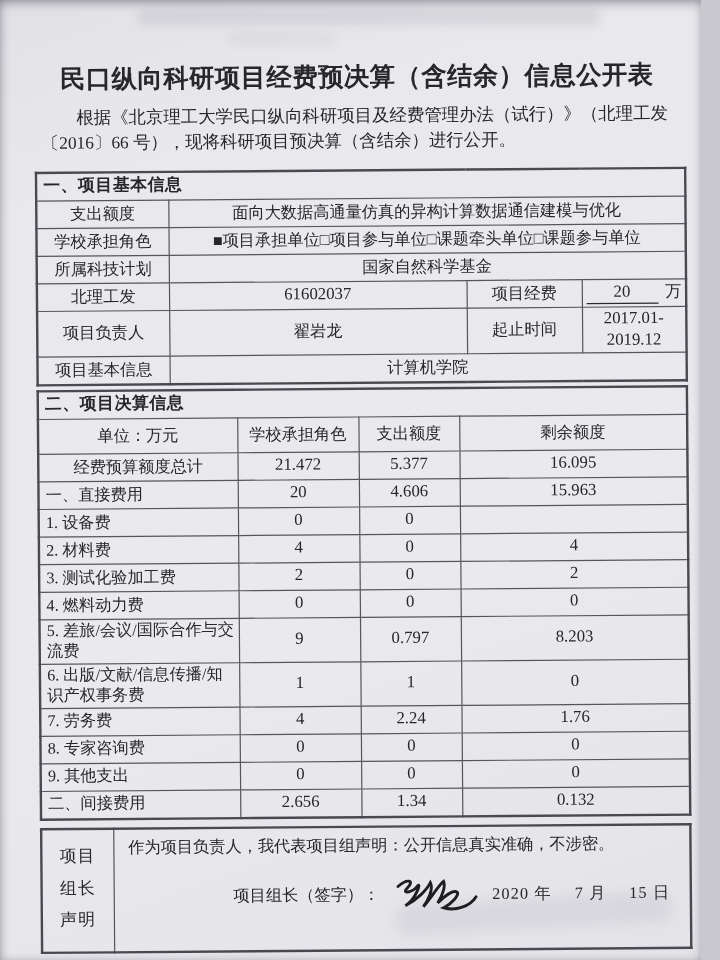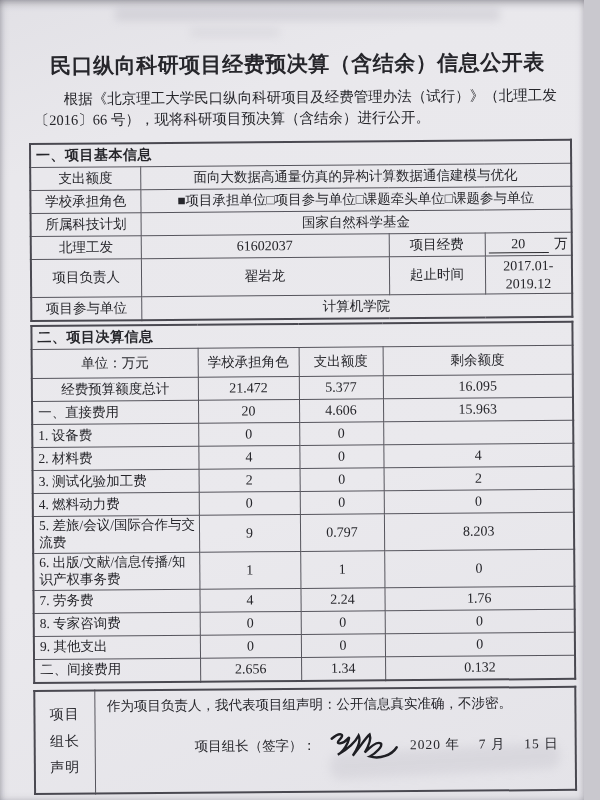--- a/index.html
+++ b/index.html
@@ -85,21 +85,21 @@
         <td>项目经费</td>
         <td><span class="uline num">20</span><span class="unit">万</span></td>
       </tr>
       <tr>
         <td>项目负责人</td>
         <td>翟岩龙</td>
         <td>起止时间</td>
         <td class="num">2017.01-2019.12</td>
       </tr>
       <tr>
-        <td>项目参与单位</td>
+        <td>项目基本信息</td>
         <td colspan="3">计算机学院</td>
       </tr>
     </tbody>
       </table>
 
     <table class="t2">
       <colgroup>
           <col style="width:166px">
           <col style="width:101px">
           <col style="width:84px">

